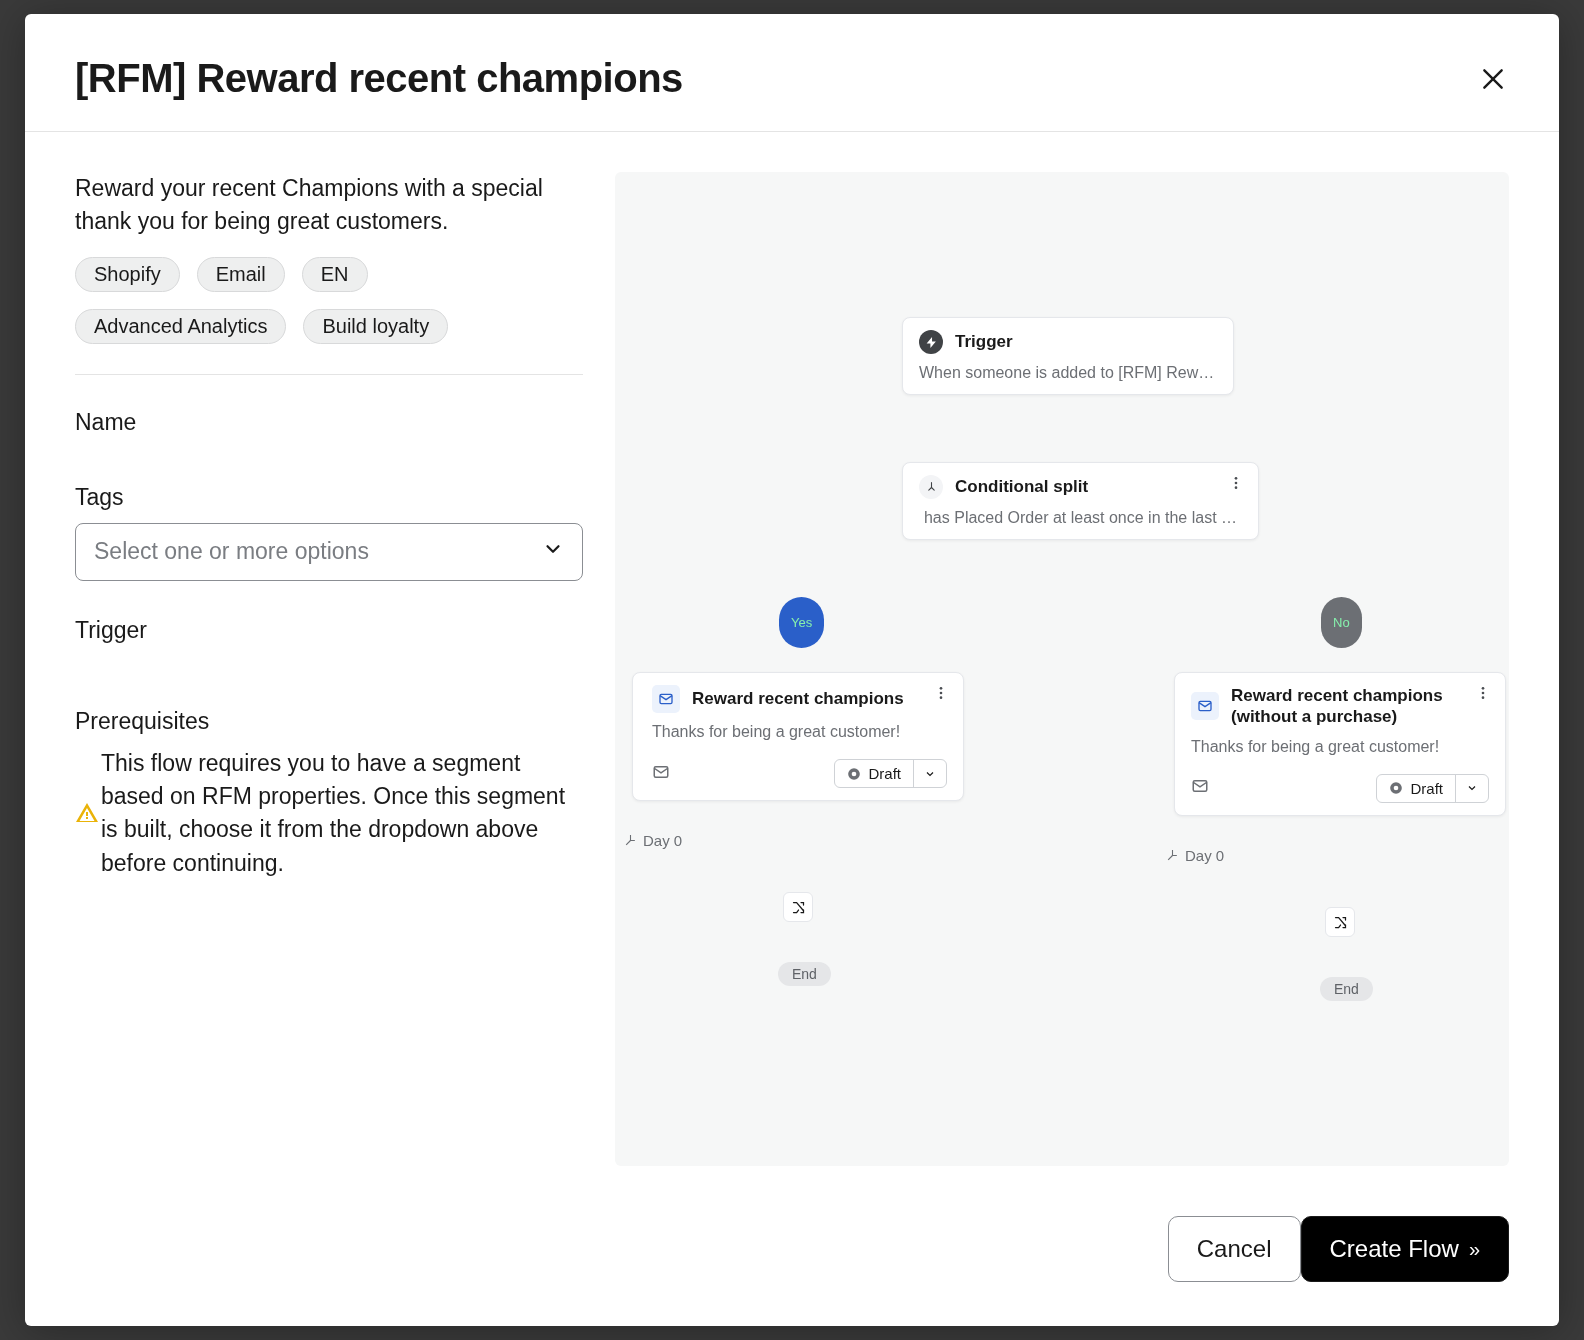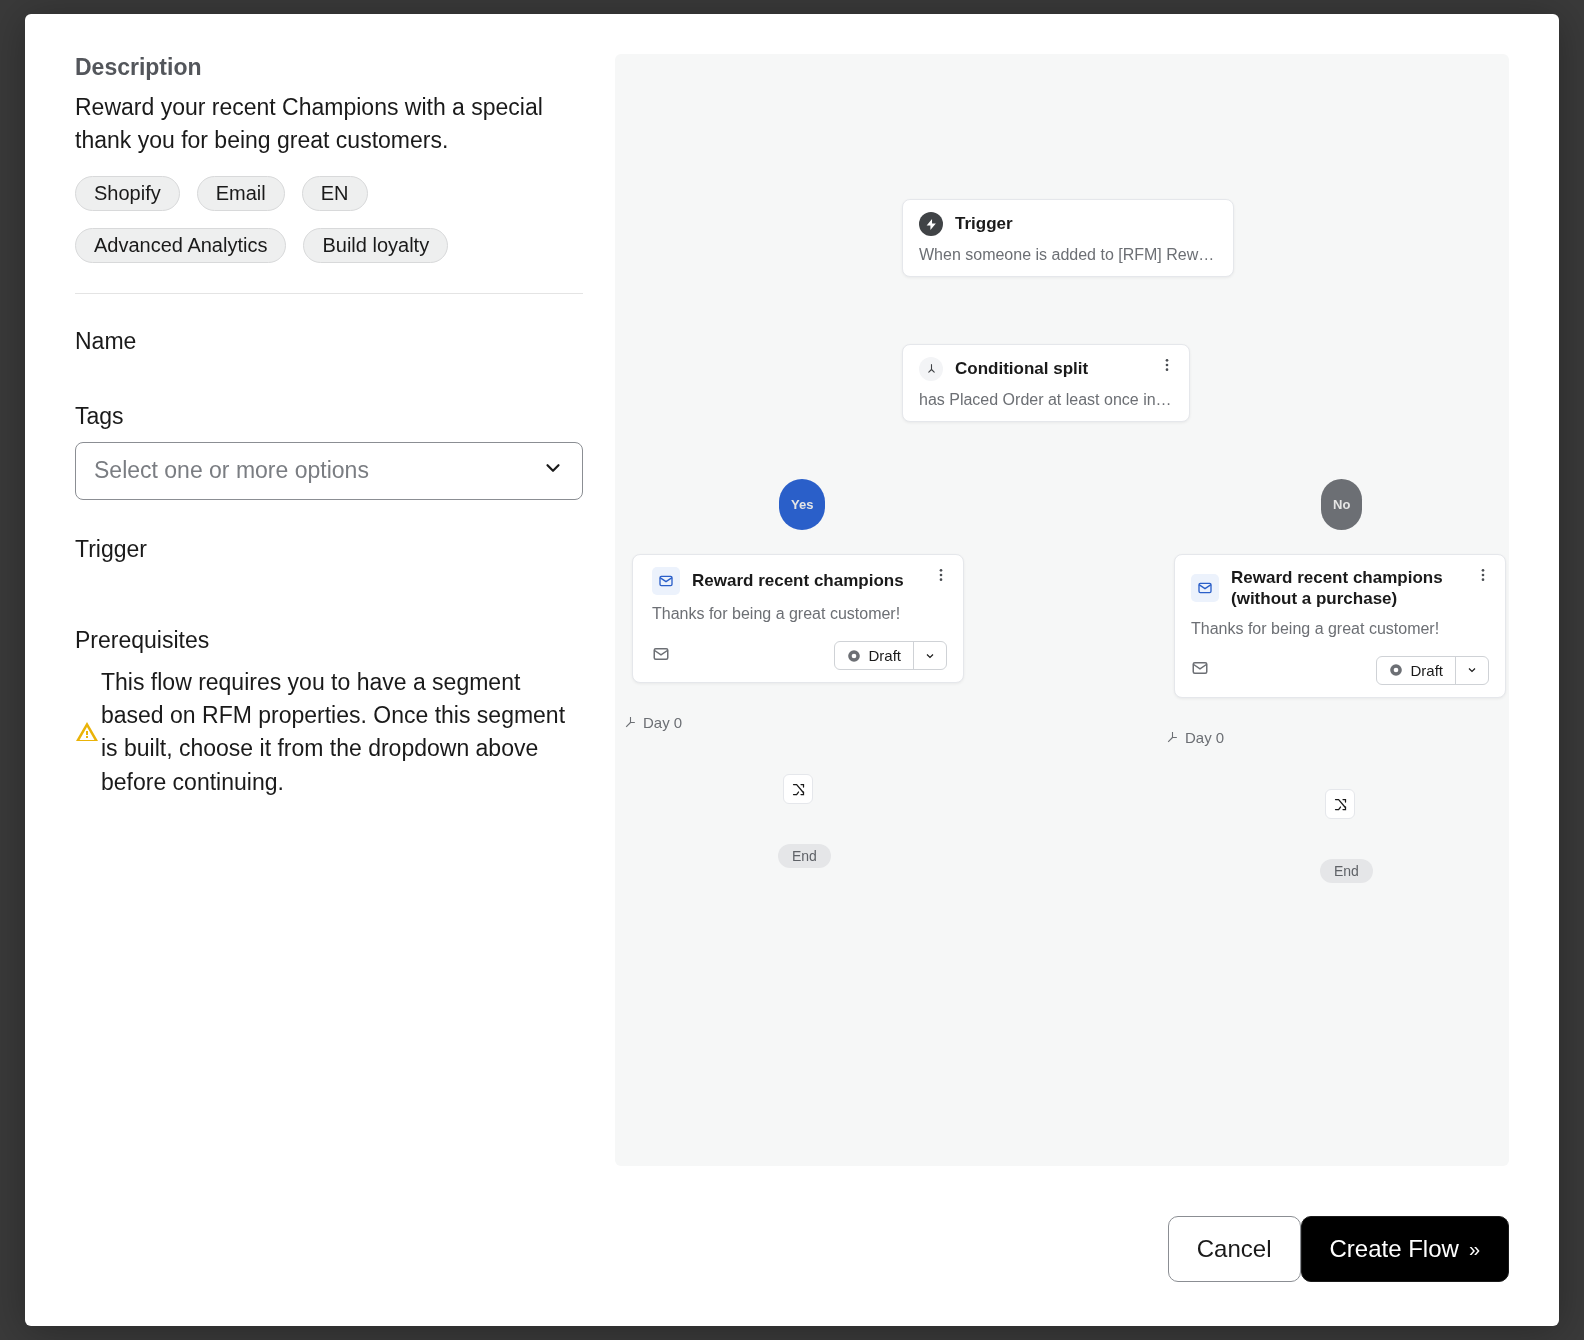--- a/index.html
+++ b/index.html
@@ -202,24 +202,23 @@
     position: absolute;
     right: -2px;
     top: 0;
     cursor: pointer;
     color: #4a4d52;
   }
   .node-kebab svg { width: 16px; height: 16px; }
   .branch-label {
     position: absolute;
     font-size: 13px;
-    color: #e5e5e5;
+    color: #86efac;
     padding: 18px 12px;
     border-radius: 999px;
-    font-weight: bold;
   }
   .branch-label.yes { background: #2a5fc9; }
   .branch-label.no  { background: #6c6f74; }
   .email-node {
     width: 332px;
   }
   .email-icon {
     width: 28px;
     height: 28px;
     background: #ecf2fc;
@@ -317,25 +316,33 @@
     color: #fff;
     border: 1px solid #1a1a1a;
   }
   .btn-primary .chev-right { font-size: 20px; }
 </style>
 </head>
 <body>
 
 <div class="modal">
 
+  <div class="modal-header">
+    <h1 class="modal-title">[RFM] Reward recent champions</h1>
+    <div class="close-icon">
+      <svg viewBox="0 0 24 24" stroke="#1a1a1a" stroke-width="2.2" fill="none" stroke-linecap="round">
+        <line x1="4" y1="4" x2="20" y2="20"></line>
+          <line x1="20" y1="4" x2="4" y2="20"></line>
+      </svg>
+    </div>
+  </div>
 
   <div class="modal-body">
 
     <div class="left-panel">
-      <div class="section-label">Description</div>
       <div class="description-text">Reward your recent Champions with a special thank you for being great customers.</div>
       <div class="tag-row">
         <div class="tag-pill">Shopify</div>
         <div class="tag-pill">Email</div>
         <div class="tag-pill">EN</div>
         <div class="tag-pill">Advanced Analytics</div>
         <div class="tag-pill">Build loyalty</div>
       </div>
 
       <div class="field-group">
@@ -394,21 +401,21 @@
           <span class="node-icon dark">
             <svg viewBox="0 0 24 24" fill="currentColor">
                 <path d="M13 2L3 14h7v8l10-12h-7V2z"></path>
               </svg>
           </span>
           <span class="node-title">Trigger</span>
         </div>
         <div class="node-sub">When someone is added to [RFM] Rewar…</div>
       </div>
 
-      <div class="node" style="left:287px; top:290px; width:288px;text-align:center;">
+      <div class="node" style="left:287px; top:290px; width:357px;text-align:center;">
         <div class="node-header">
           <span class="node-icon light">
             <svg viewBox="0 0 24 24" fill="none" stroke="currentColor" stroke-width="2" stroke-linecap="round" stroke-linejoin="round">
                 <path d="M7 17l5-5 5 5"></path>
                 <path d="M12 12V3"></path>
               </svg>
           </span>
           <span class="node-title">Conditional split</span>
           <span class="node-kebab">
             <svg viewBox="0 0 24 24" fill="currentColor">

